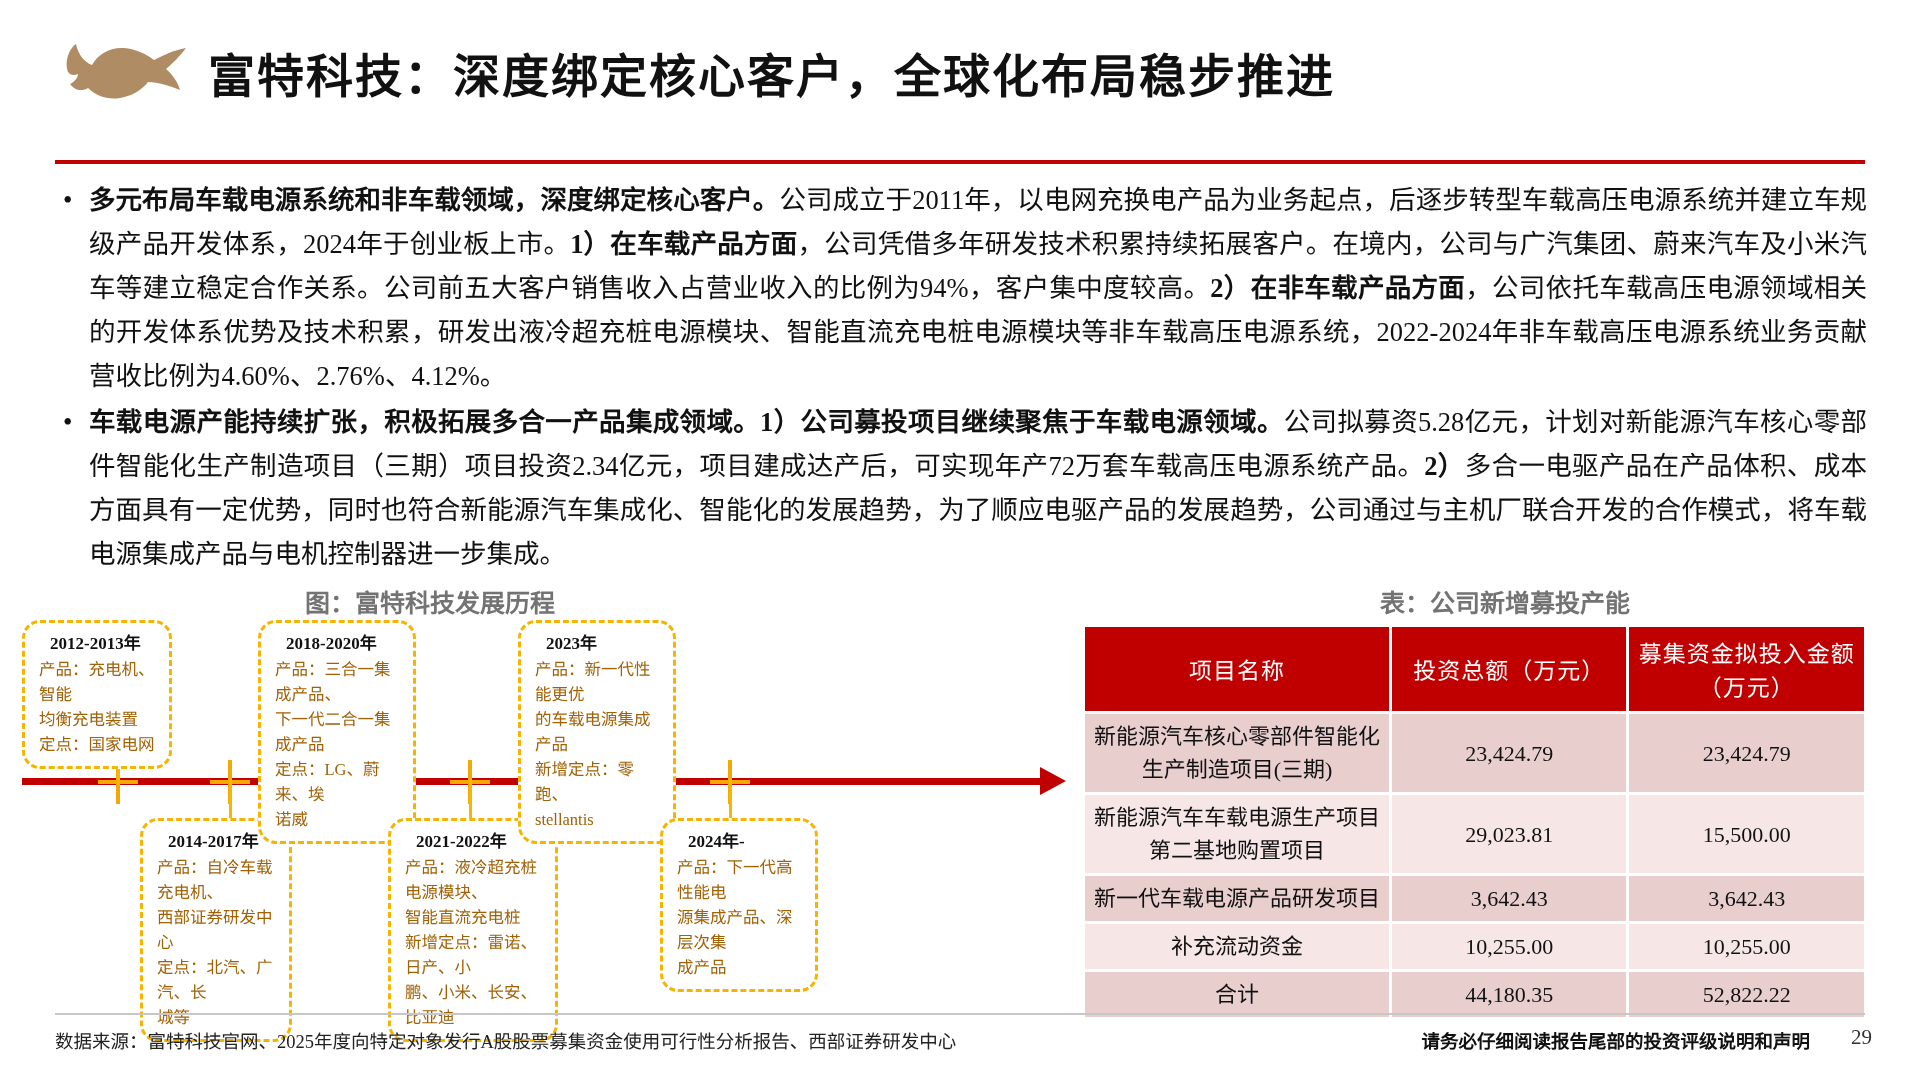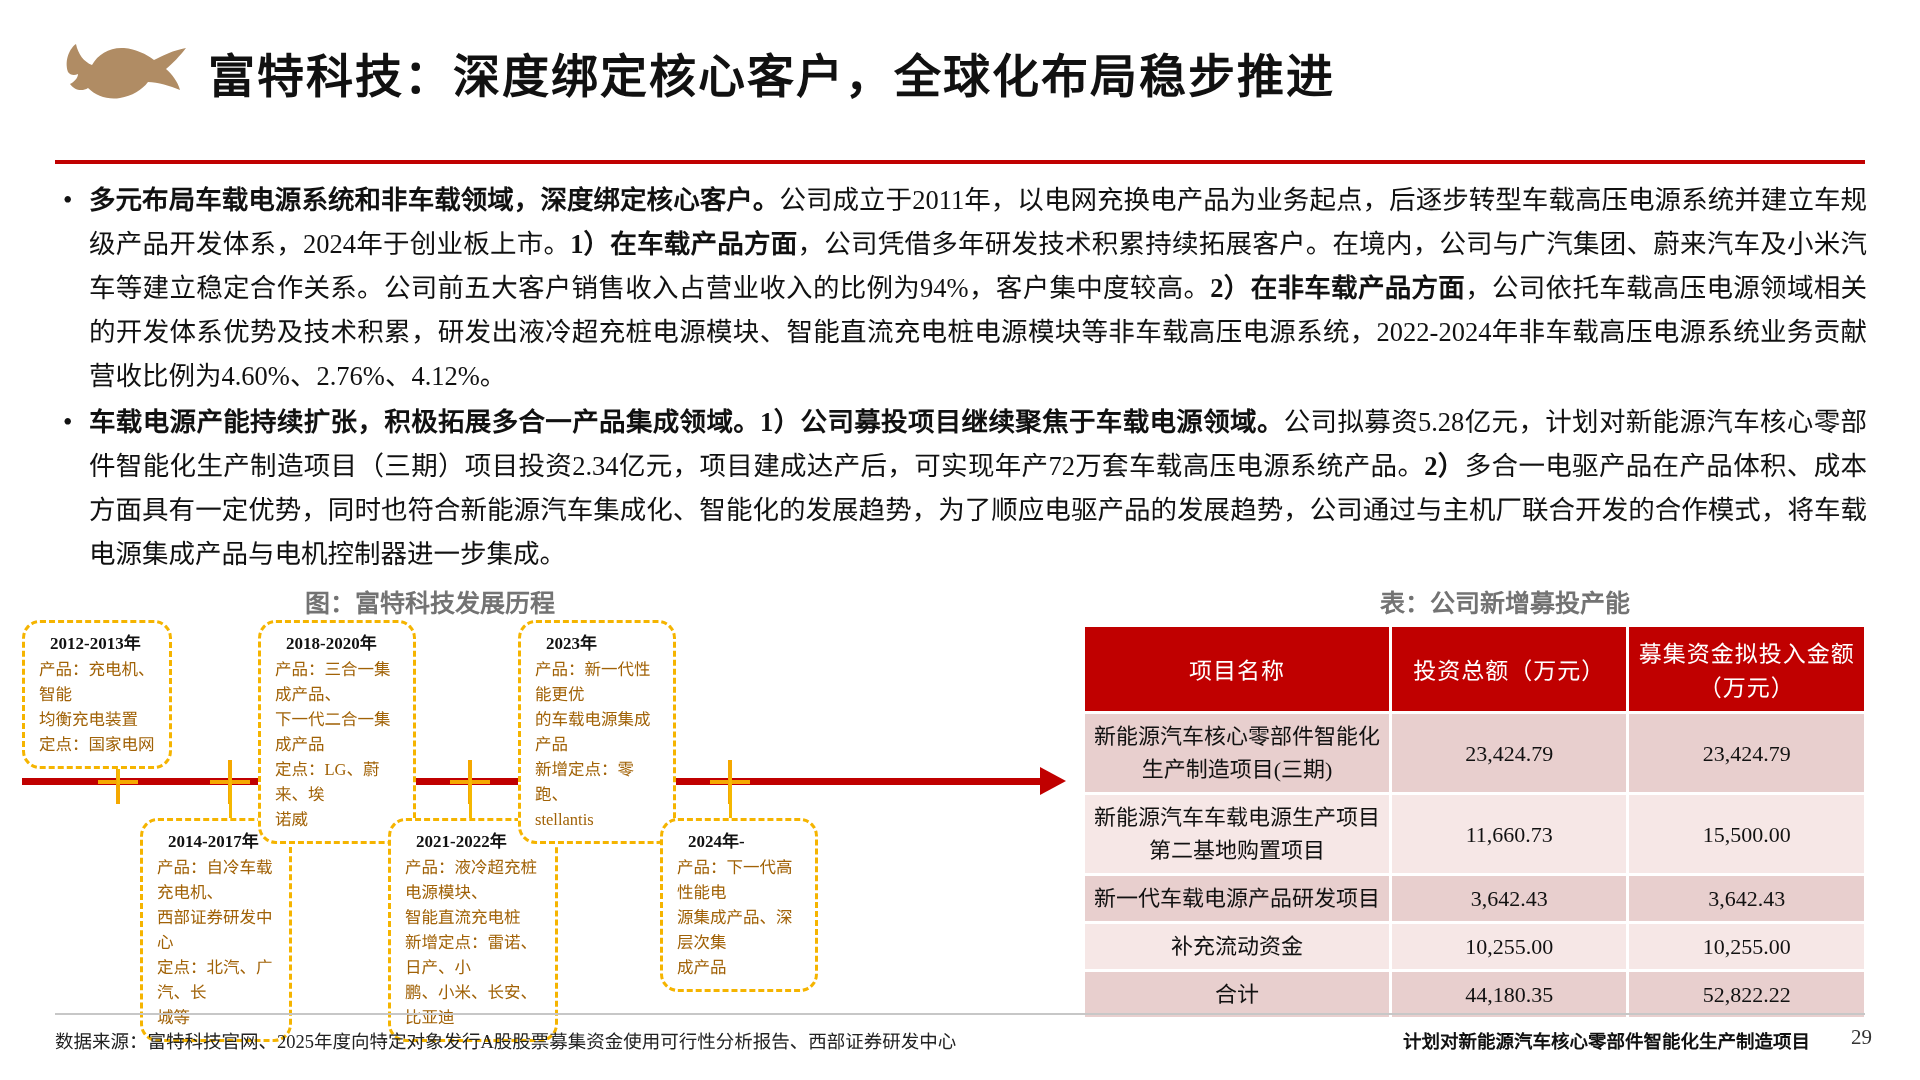--- a/index.html
+++ b/index.html
@@ -243,21 +243,21 @@
         </tr>
       </thead>
       <tbody id="tbl-body">
           <tr class="shade-a">
             <td class="name-cell">新能源汽车核心零部件智能化生产制造项目(三期)</td>
             <td>23,424.79</td>
             <td>23,424.79</td>
           </tr>
           <tr class="shade-b">
             <td class="name-cell">新能源汽车车载电源生产项目第二基地购置项目</td>
-            <td>11,660.73</td>
+            <td>29,023.81</td>
             <td>15,500.00</td>
           </tr>
           <tr class="shade-a">
             <td class="name-cell">新一代车载电源产品研发项目</td>
             <td>3,642.43</td>
             <td>3,642.43</td>
           </tr>
           <tr class="shade-b">
             <td class="name-cell">补充流动资金</td>
             <td>10,255.00</td>
@@ -267,16 +267,16 @@
             <td class="name-cell">合计</td>
             <td>44,180.35</td>
             <td>52,822.22</td>
           </tr>
         </tbody>
     </table>
   </div>
 
   <div class="footer-rule"></div>
   <div class="footer-src">数据来源：富特科技官网、2025年度向特定对象发行A股股票募集资金使用可行性分析报告、西部证券研发中心</div>
-  <div class="footer-note">计划对新能源汽车核心零部件智能化生产制造项目</div>
+  <div class="footer-note">请务必仔细阅读报告尾部的投资评级说明和声明</div>
   <div class="footer-page">29</div>
 
 </div>
 
 </body></html>

